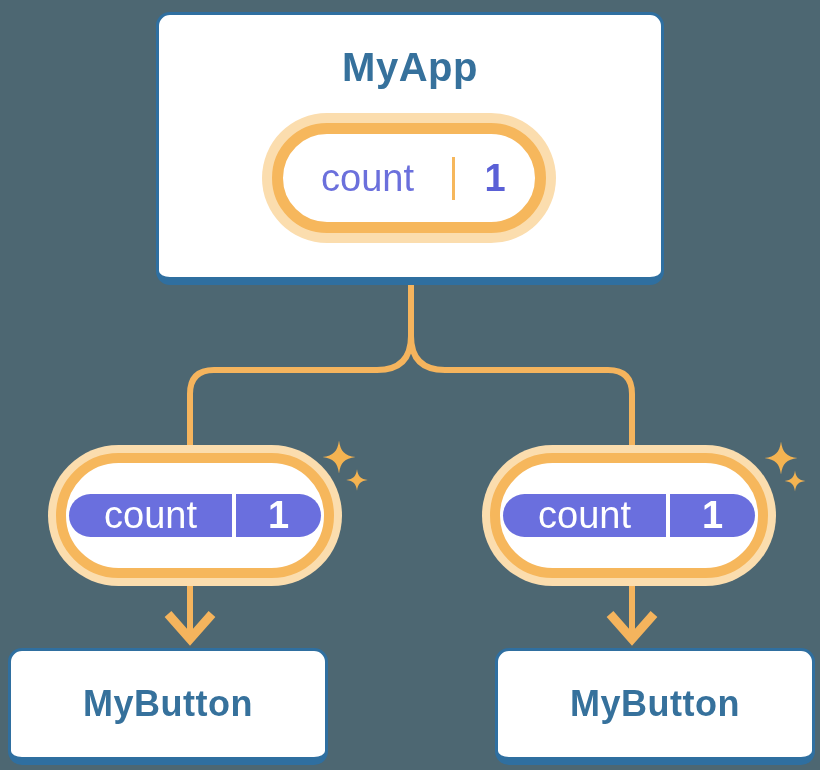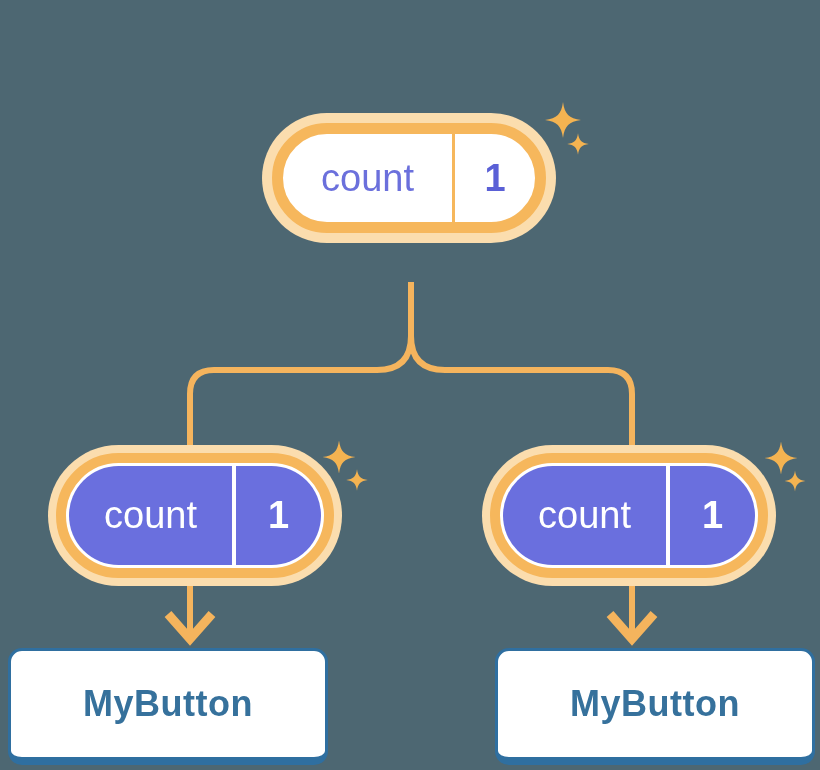--- a/index.html
+++ b/index.html
@@ -43,20 +43,21 @@
     box-sizing:border-box;
   }
   .pill-ring{
     height:100%;
     border:11px solid #F6B75C;   
     border-radius:999px;
     box-sizing:border-box;
     background:#ffffff;
     display:flex;
     overflow:hidden;
+    align-items:center;
   }
   .pill-cell{
     display:flex;align-items:center;justify-content:center;
     box-sizing:border-box;
   }
 
   
   .pill-light{left:262px;top:113px;width:294px;height:130px;padding:10px;}
   .pill-light .pill-label{flex:1;font-size:38px;font-weight:500;color:#6B70DC;}
   .pill-light .pill-value{width:83px;border-left:3px solid #F6B75C;
@@ -112,20 +113,23 @@
     <g fill="#F4B351">
       <g transform="translate(781,458) scale(0.92)">
         <path d="M0,-18 C1.6,-6 6,-1.6 18,0 C6,1.6 1.6,6 0,18 C-1.6,6 -6,1.6 -18,0 C-6,-1.6 -1.6,-6 0,-18 Z"></path>
       </g>
       <g transform="translate(795,481) scale(0.58)">
         <path d="M0,-18 C1.6,-6 6,-1.6 18,0 C6,1.6 1.6,6 0,18 C-1.6,6 -6,1.6 -18,0 C-6,-1.6 -1.6,-6 0,-18 Z"></path>
       </g>
     </g>
   </svg>
 
+  <div class="card" id="myapp-card">
+    <div class="card-title">MyApp</div>
+  </div>
 
   <div class="pill pill-light">
     <div class="pill-ring">
       <div class="pill-cell pill-label">count</div>
       <div class="pill-cell pill-value">1</div>
     </div>
   </div>
 
   <div class="pill pill-dark" id="pill-left">
     <div class="pill-ring">

